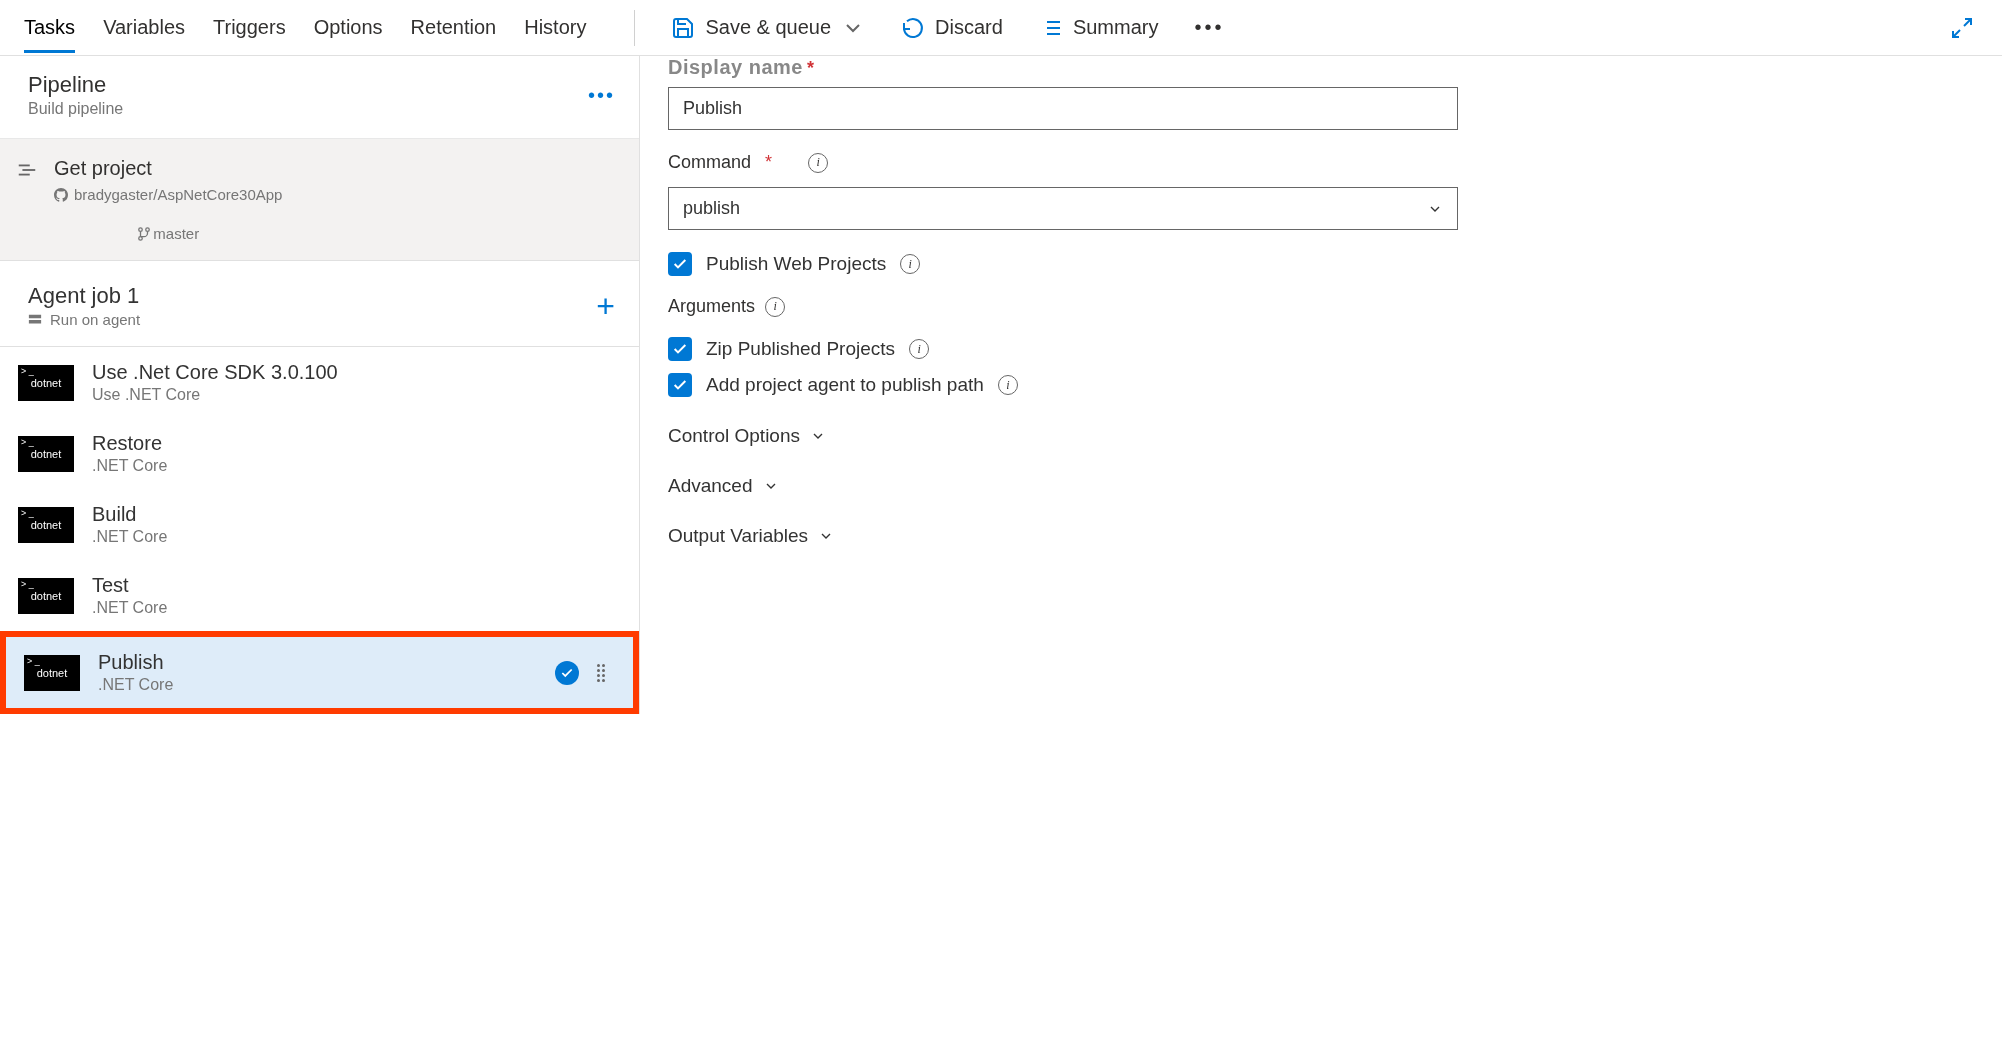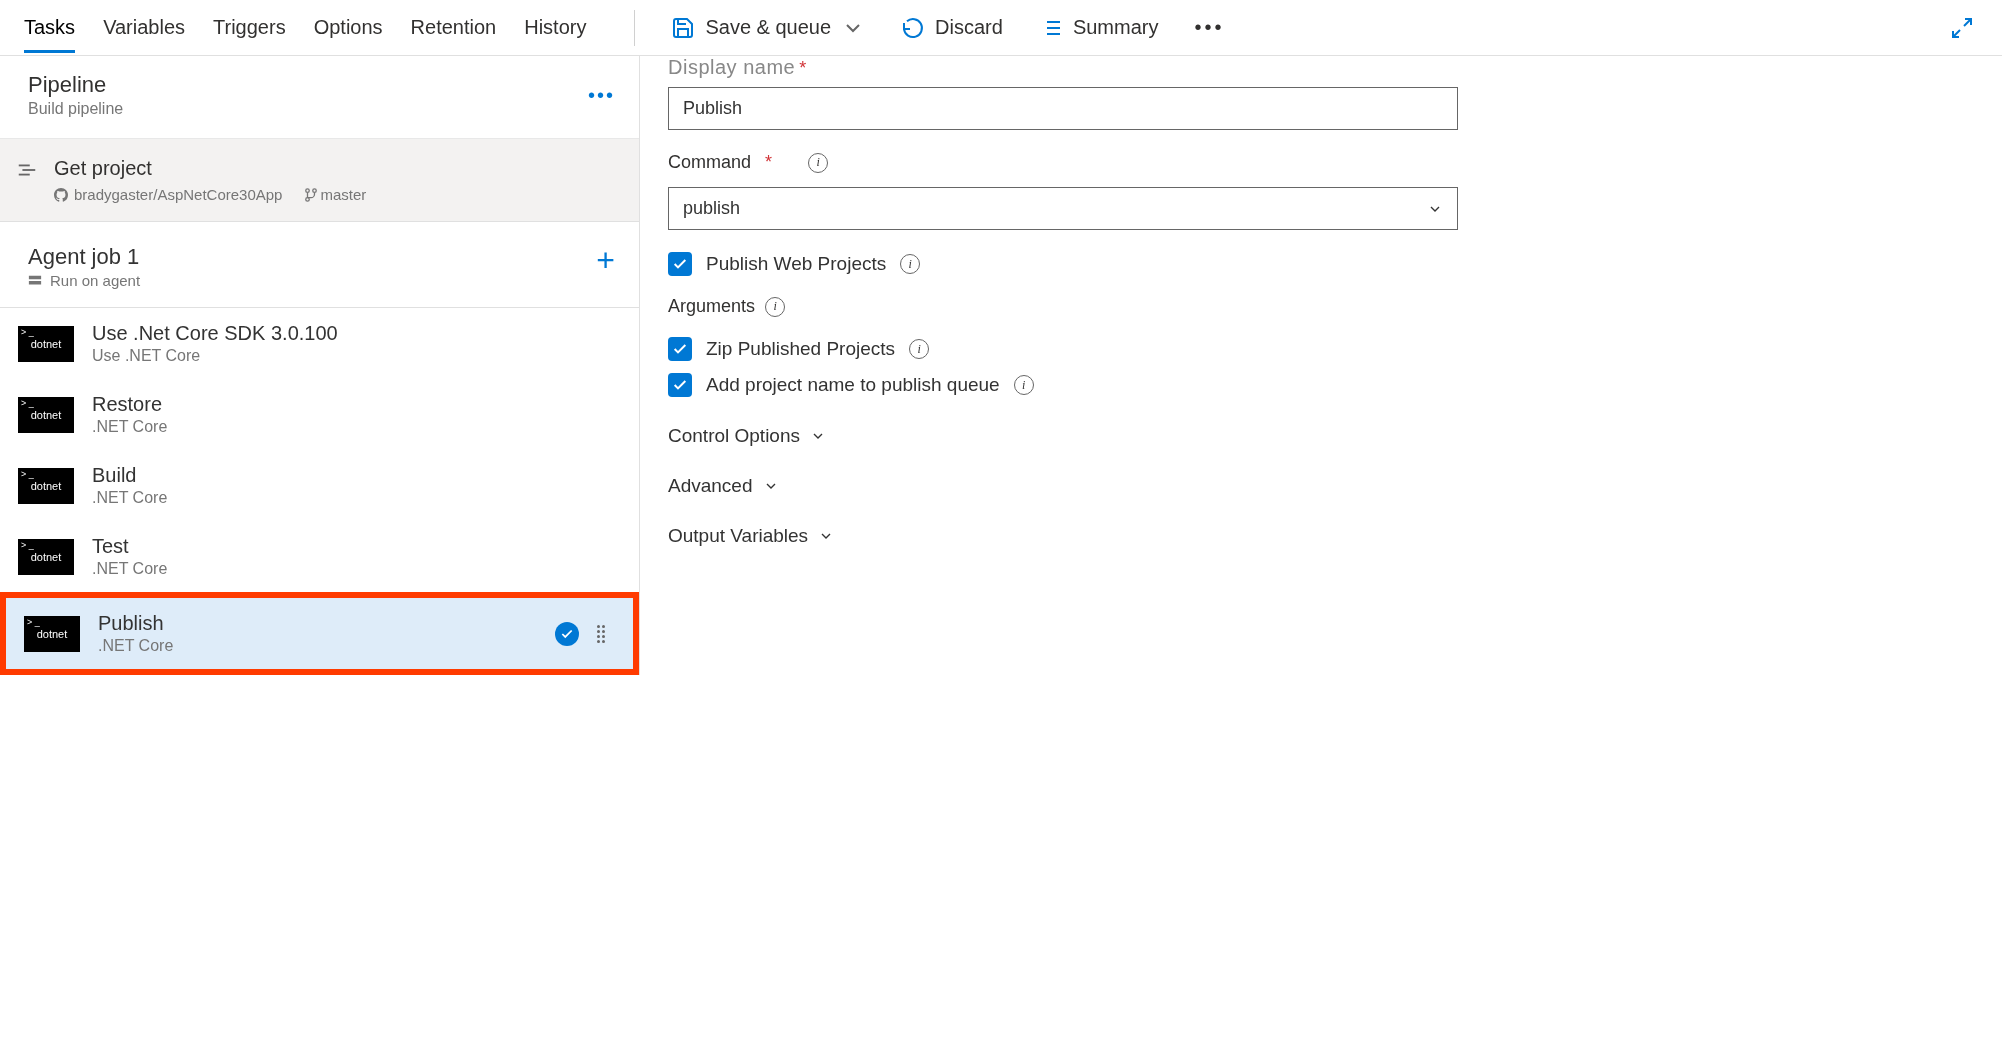--- a/index.html
+++ b/index.html
@@ -25,24 +25,24 @@
 
 
 .pipeline-header { display:flex; align-items:center; justify-content:space-between; padding: 16px 24px 20px 28px; border-bottom: 1px solid #e8e8e8; }
 .pipeline-title { font-size: 22px; color: #323130; }
 .pipeline-sub { font-size: 16px; color: #767676; margin-top: 2px; }
 .more-dots { color: #0078d4; font-size: 20px; letter-spacing: 2px; cursor: pointer; }
 
 .get-sources { background: #f3f2f1; padding: 18px 24px 18px 16px; display:flex; align-items:flex-start; gap: 16px; border-bottom: 1px solid #e0e0e0; }
 .get-sources-icon { width: 22px; height: 22px; flex-shrink: 0; display:flex; align-items:center; justify-content:center; margin-top:2px; }
 .gs-title { font-size: 20px; color: #323130; }
-.gs-meta { font-size: 15px; color: #767676; margin-top: 6px; display:flex; align-items:center; gap: 22px; }
+.gs-meta { font-size: 15px; color: #767676; margin-top: 6px; display:flex; align-items:center; gap: 22px; flex-direction: column; }
 .gs-meta svg { width: 14px; height: 14px; }
 
-.agent-job { display:flex; align-items:flex-start; justify-content:space-between; padding: 22px 24px 18px 28px; border-bottom: 1px solid #e0e0e0; }
+.agent-job { display:flex; align-items:center; justify-content:space-between; padding: 22px 24px 18px 28px; border-bottom: 1px solid #e0e0e0; }
 .aj-title { font-size: 22px; }
 .aj-sub { font-size: 15px; color: #767676; margin-top: 2px; display:flex; align-items:center; gap:8px; }
 .plus-btn { color: #0078d4; font-size: 32px; line-height: 1; cursor:pointer; font-weight:300; }
 
 .task { display:flex; align-items:center; gap: 18px; padding: 14px 24px 14px 18px; }
 .task-body { flex:1; }
 .task-title { font-size: 20px; }
 .task-sub { font-size: 16px; color: #767676; margin-top: 2px; }
 .task.selected { background: #deecf9; }
 .task-check { width: 24px; height: 24px; background: #0078d4; border-radius: 50%; display:flex; align-items:center; justify-content:center; }
@@ -51,21 +51,21 @@
 .drag-handle span { display:flex; gap:2px; }
 .drag-handle i { width:3px; height:3px; background:#666; border-radius:50%; display:block; }
 
 .highlight-box { border: 6px solid #ff3b00; }
 
 
 .form-row { margin-top: 14px; }
 .form-label { font-size: 18px; color: #323130; display:flex; align-items:center; gap: 10px; margin-bottom: 8px; }
 .req { color: #d13438; font-size: 18px; margin-left: 4px; }
 .info-icon { width: 20px; height: 20px; border: 1px solid #666; border-radius: 50%; display:inline-flex; align-items:center; justify-content:center; font-size: 12px; font-family: serif; font-style: italic; cursor:pointer; }
-.cut-label { font-size: 20px; color: #888; letter-spacing: 0.5px; }
+.cut-label { font-size: 20px; color: #888; letter-spacing: 0.5px; font-weight: bold; }
 
 .text-input { width: 100%; max-width: 790px; border: 1px solid #666; padding: 10px 14px; font-size: 18px; }
 .select-input { width: 100%; max-width: 790px; border: 1px solid #666; padding: 10px 14px; font-size: 18px; display:flex; justify-content:space-between; align-items:center; cursor:pointer; }
 .textarea-wrap { width: 100%; max-width: 790px; border: 1px solid #0078d4; outline: 1px solid #0078d4; padding: 10px 14px; font-size: 18px; position:relative; }
 .textarea-content { word-wrap: break-word; line-height: 1.5; }
 .arg-highlight { position: absolute; border: 6px solid #ff3b00; pointer-events:none; }
 
 .checkbox-row { display:flex; align-items:center; gap: 14px; margin-top: 12px; }
 .checkbox { width: 24px; height: 24px; background: #0078d4; border-radius: 4px; display:flex; align-items:center; justify-content:center; cursor:pointer; }
 .checkbox svg { width:16px; height:16px; }
@@ -303,21 +303,21 @@
       <span class="checkbox-label">Zip Published Projects</span>
       <span class="info-icon">i</span>
     </div>
 
     <div class="checkbox-row">
       <div class="checkbox">
         <svg viewBox="0 0 24 24" fill="none" stroke="#fff" stroke-width="3">
             <polyline points="20 6 9 17 4 12"></polyline>
           </svg>
       </div>
-      <span class="checkbox-label">Add project name to publish queue</span>
+      <span class="checkbox-label">Add project agent to publish path</span>
       <span class="info-icon">i</span>
     </div>
 
     <div class="section-header">
       <span>Control Options</span>
       <svg class="chevron-down" viewBox="0 0 24 24" fill="none" stroke="#333" stroke-width="2">
           <polyline points="6 9 12 15 18 9"></polyline>
         </svg>
     </div>
     <div class="section-header">

